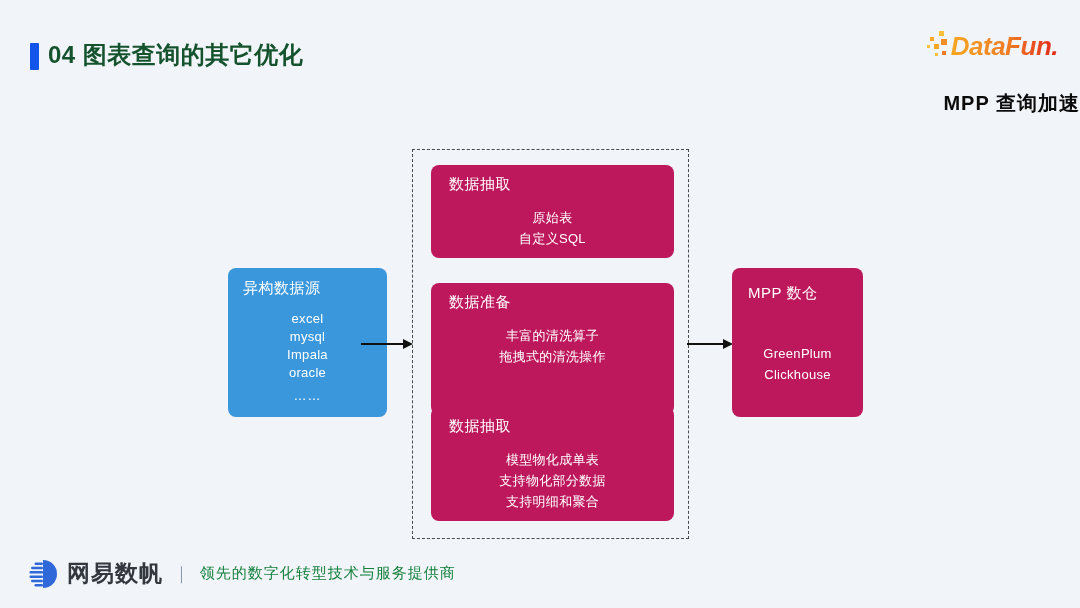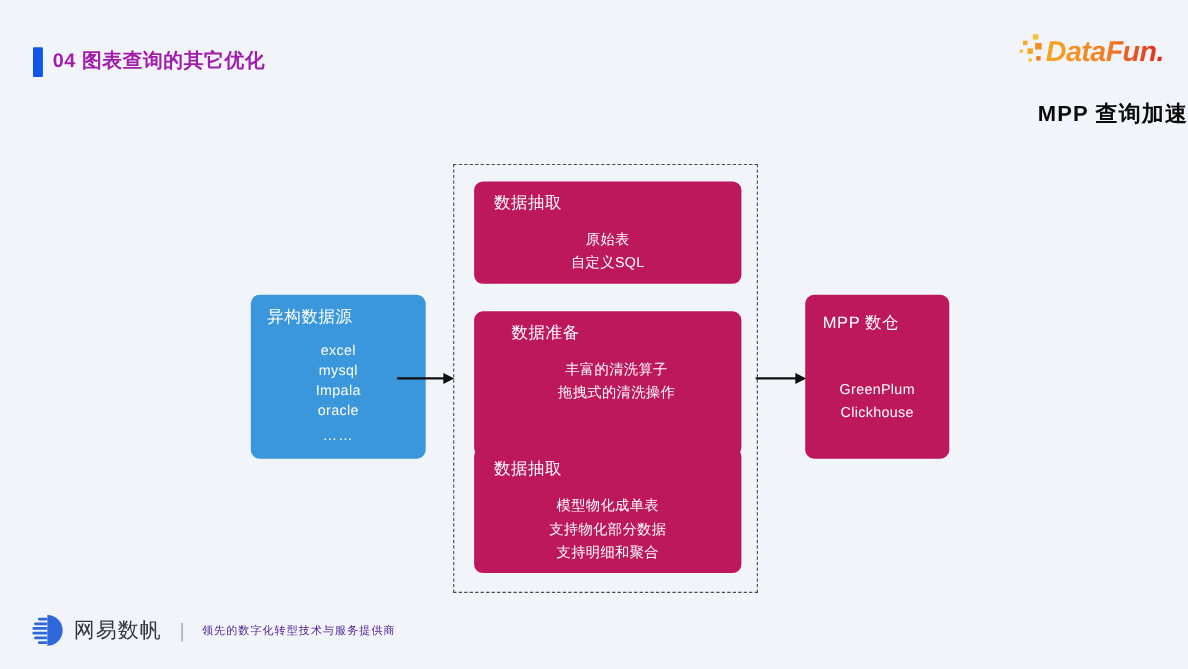--- a/index.html
+++ b/index.html
@@ -16,21 +16,21 @@
     background: #F1F4F8;
   }
 
   
   .accent-bar {
     position: absolute; left: 30px; top: 43px;
     width: 9px; height: 27px; background: #1155EB; border-radius: 1px;
   }
   .header-title {
     position: absolute; left: 48px; top: 38px;
-    font-size: 18px; font-weight: bold; color: #a21caf;
+    font-size: 24px; font-weight: bold; color: #14532d;
     letter-spacing: 0.5px; line-height: 34px;
   }
 
   
   .datafun-logo {
     position: absolute; right: 22px; top: 30px;
     display: flex; align-items: flex-start;
   }
   .pixel-cluster { position: relative; width: 24px; height: 32px; }
   .pixel-cluster i { position: absolute; display: block; }
@@ -82,21 +82,21 @@
     border: 1.5px dashed #4A4A4A; background: transparent;
   }
 
   
   .pipeline-box {
     left: 431px; width: 243px; background: #be185d; padding: 10px 0 0 0;
   }
   .pipeline-box .node-title { padding-left: 18px; }
   .pipeline-box .node-items { margin-top: 13px; line-height: 21px; }
   .pb-0 { top: 165px; height: 93px; }
-  .pb-1 { top: 283px; height: 132px; padding-left: 16px; }
+  .pb-1 { top: 283px; height: 132px; }
   .pb-2 { top: 407px; height: 114px; }
 
   
   .target-box {
     left: 732px; top: 268px; width: 131px; height: 149px;
     background: #be185d; padding: 16px 6px 0 6px;
   }
   .target-box .node-title { padding-left: 10px; }
   .target-box .node-items { margin-top: 40px; line-height: 21px; }
 
@@ -104,24 +104,24 @@
   .arrow-svg { position: absolute; top: 336px; }
   .arrow-left  { left: 360px; }
   .arrow-right { left: 686px; }
 
   
   .footer {
     position: absolute; left: 28px; top: 558px;
     display: flex; align-items: center; gap: 9px;
   }
   .footer-brand {
-    font-size: 19px; font-weight: normal; color: #33383F; letter-spacing: 1px;
+    font-size: 23px; font-weight: bold; color: #33383F; letter-spacing: 1px;
   }
   .footer-sep { font-size: 17px; color: #8A97AB; margin: 0 1px; }
-  .footer-tagline { font-size: 10px; color: #4c1d95; letter-spacing: 1px; }
+  .footer-tagline { font-size: 15px; color: #15803d; letter-spacing: 1px; }
 </style>
 </head>
 <body>
 
 <div class="slide">
 
   <div class="accent-bar"></div>
   <div class="header-title">04 图表查询的其它优化</div>
 
   <div class="datafun-logo">

